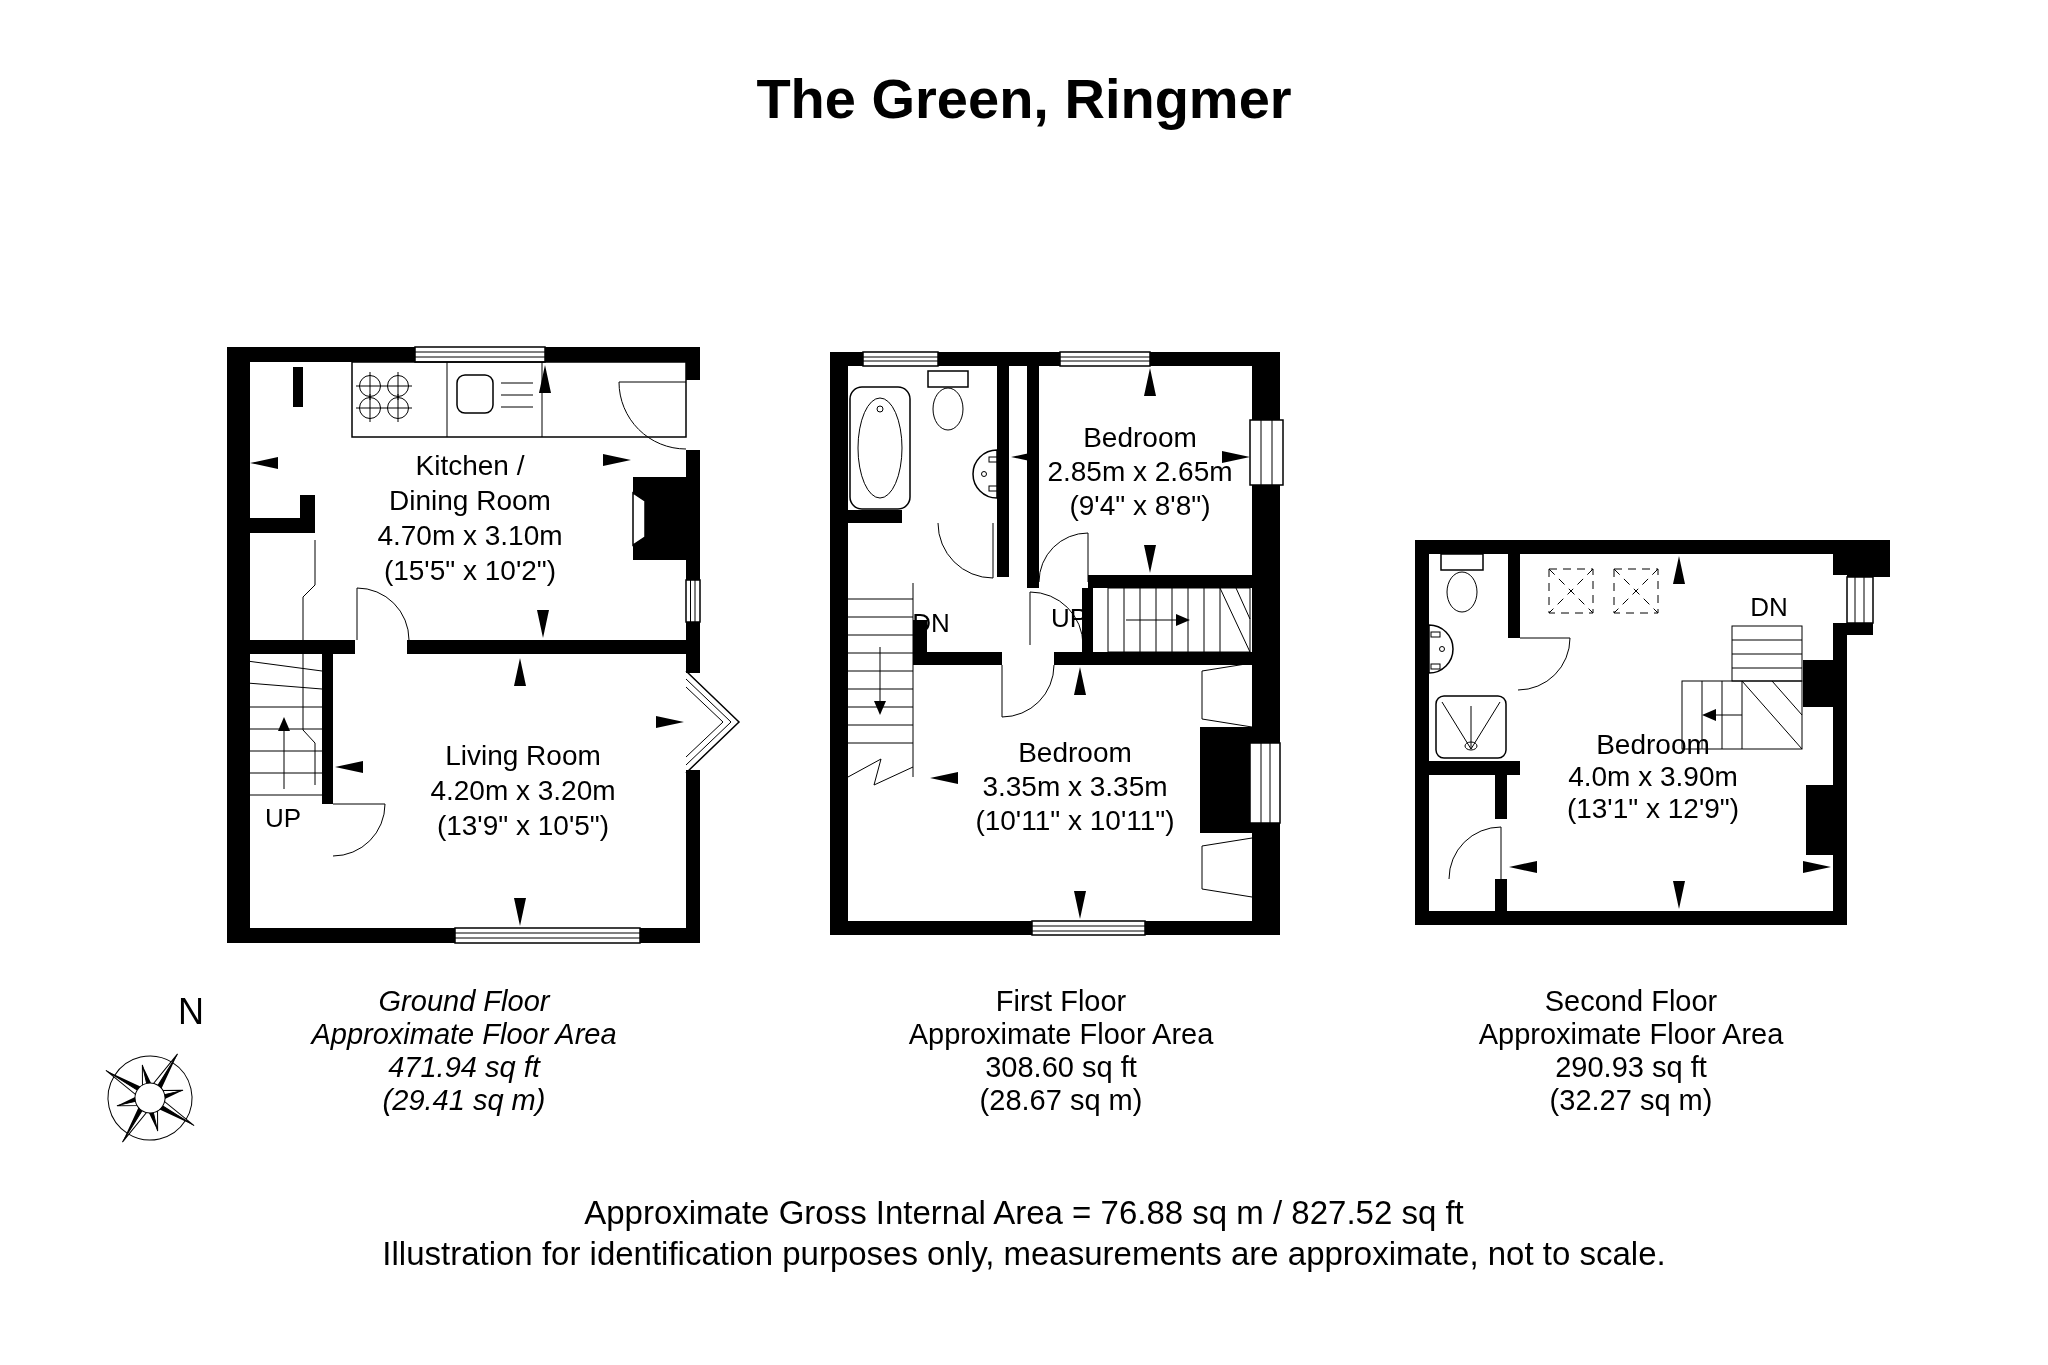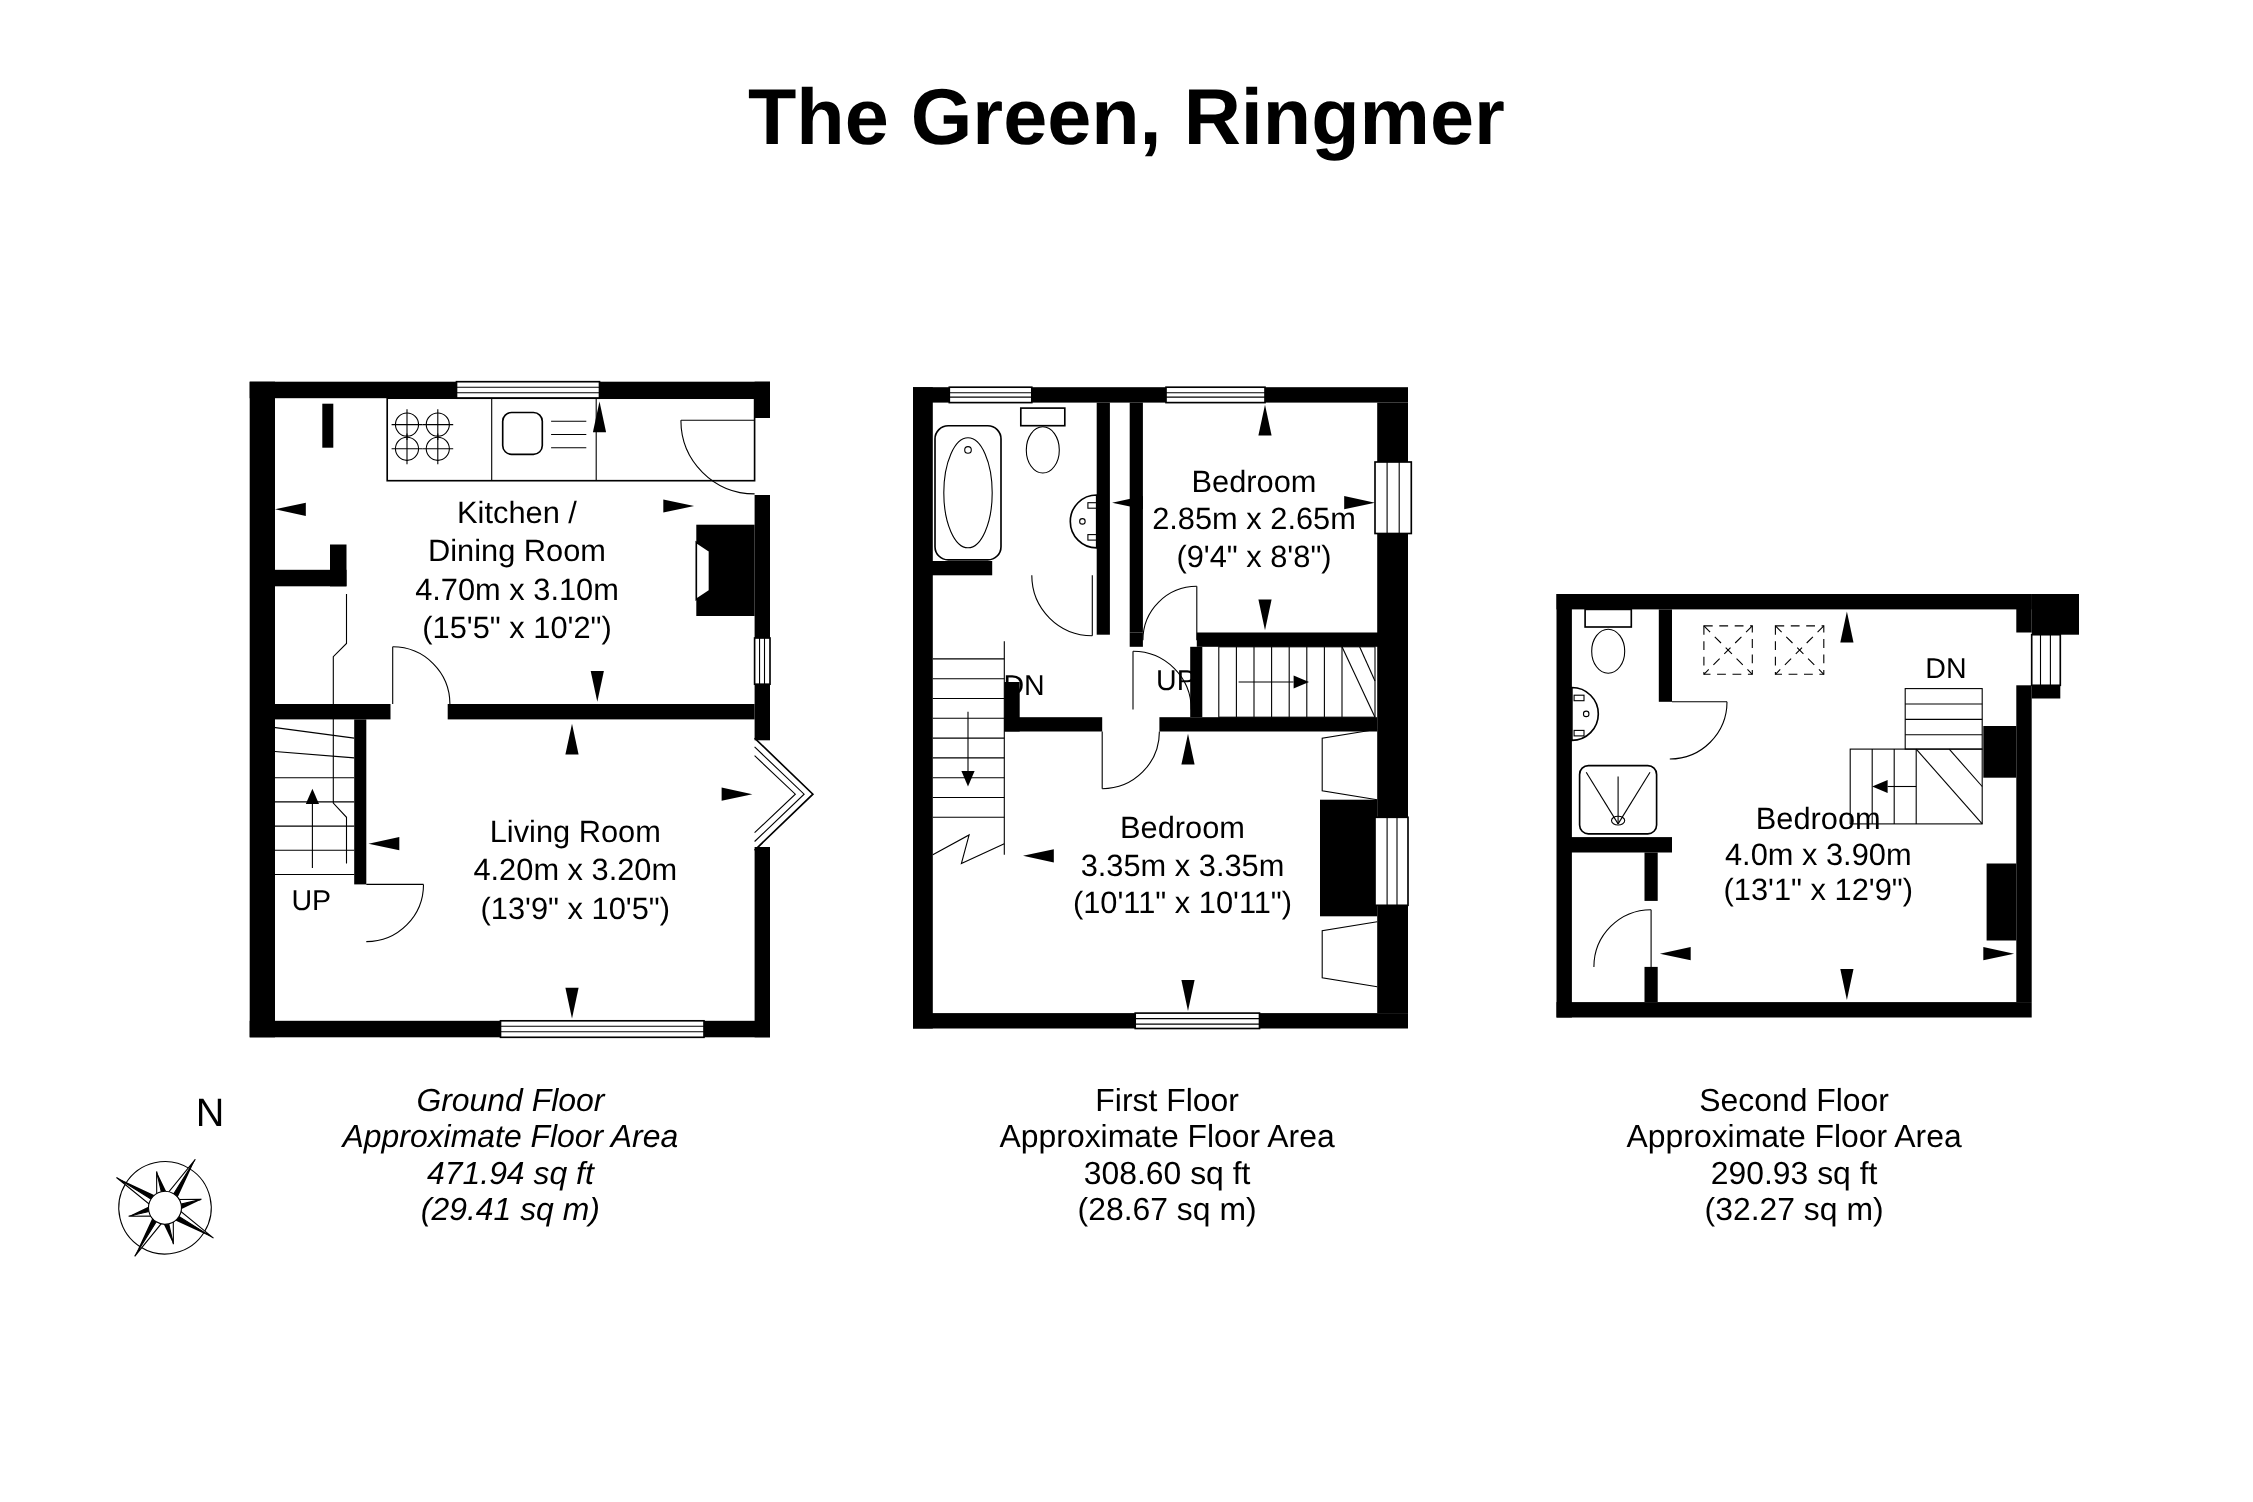--- a/index.html
+++ b/index.html
@@ -1,19 +1,19 @@
 <!DOCTYPE html>
 <html><head>
 <meta charset="utf-8">
 <style>
   html,body{margin:0;padding:0;background:#fff;}
   .page{position:relative;width:2048px;height:1365px;background:#fff;overflow:hidden;
         font-family:"Liberation Sans",sans-serif;color:#000;}
   .title{position:absolute;top:66px;left:0;width:2048px;text-align:center;
-         font-size:72px;font-weight:bold;letter-spacing:0;}
+         font-size:56px;font-weight:bold;letter-spacing:0;}
   .plan{position:absolute;}
   .caption{position:absolute;top:985px;width:400px;text-align:center;
            font-size:29px;line-height:33px;}
   .cap-ground{left:264px;font-style:italic;}
   .cap-first{left:861px;text-align:center;}
   .cap-second{left:1431px;}
   .footer{position:absolute;top:1192px;left:0;width:2048px;text-align:center;
           font-size:33px;line-height:41px;}
   svg text{font-family:"Liberation Sans",sans-serif;fill:#000;}
   .roomlbl{font-size:28px;}
@@ -375,14 +375,18 @@
   <svg style="position:absolute;left:55px;top:980px;" width="190" height="205" viewBox="0 0 190 205">
     <g transform="translate(95,118) rotate(32)">
       <circle class="hair" cx="0" cy="0" r="42"></circle>
       <path fill="#fff" stroke="#000" stroke-width="1" d="M0 0 L-5 -12 L0 -52 Z M0 0 L5 -12 L24 -24 Z M0 0 L12 -5 L52 0 Z M0 0 L12 5 L24 24 Z M0 0 L5 12 L0 52 Z M0 0 L-5 12 L-24 24 Z M0 0 L-12 5 L-52 0 Z M0 0 L-12 -5 L-24 -24 Z"></path>
       <path fill="#000" d="M0 0 L5 -12 L0 -52 Z M0 0 L12 -5 L24 -24 Z M0 0 L12 5 L52 0 Z M0 0 L5 12 L24 24 Z M0 0 L-5 12 L0 52 Z M0 0 L-12 5 L-24 24 Z M0 0 L-12 -5 L-52 0 Z M0 0 L-5 -12 L-24 -24 Z"></path>
       <circle cx="0" cy="0" r="15" fill="#fff" stroke="#000" stroke-width="1"></circle>
     </g>
     <text class="northlbl" text-anchor="middle" x="136" y="44">N</text>
   </svg>
 
+  <div class="footer">
+    <div>Approximate Gross Internal Area = 76.88 sq m / 827.52 sq ft</div>
+    <div>Illustration for identification purposes only, measurements are approximate, not to scale.</div>
+  </div>
 
 </div>
 
 </body></html>

